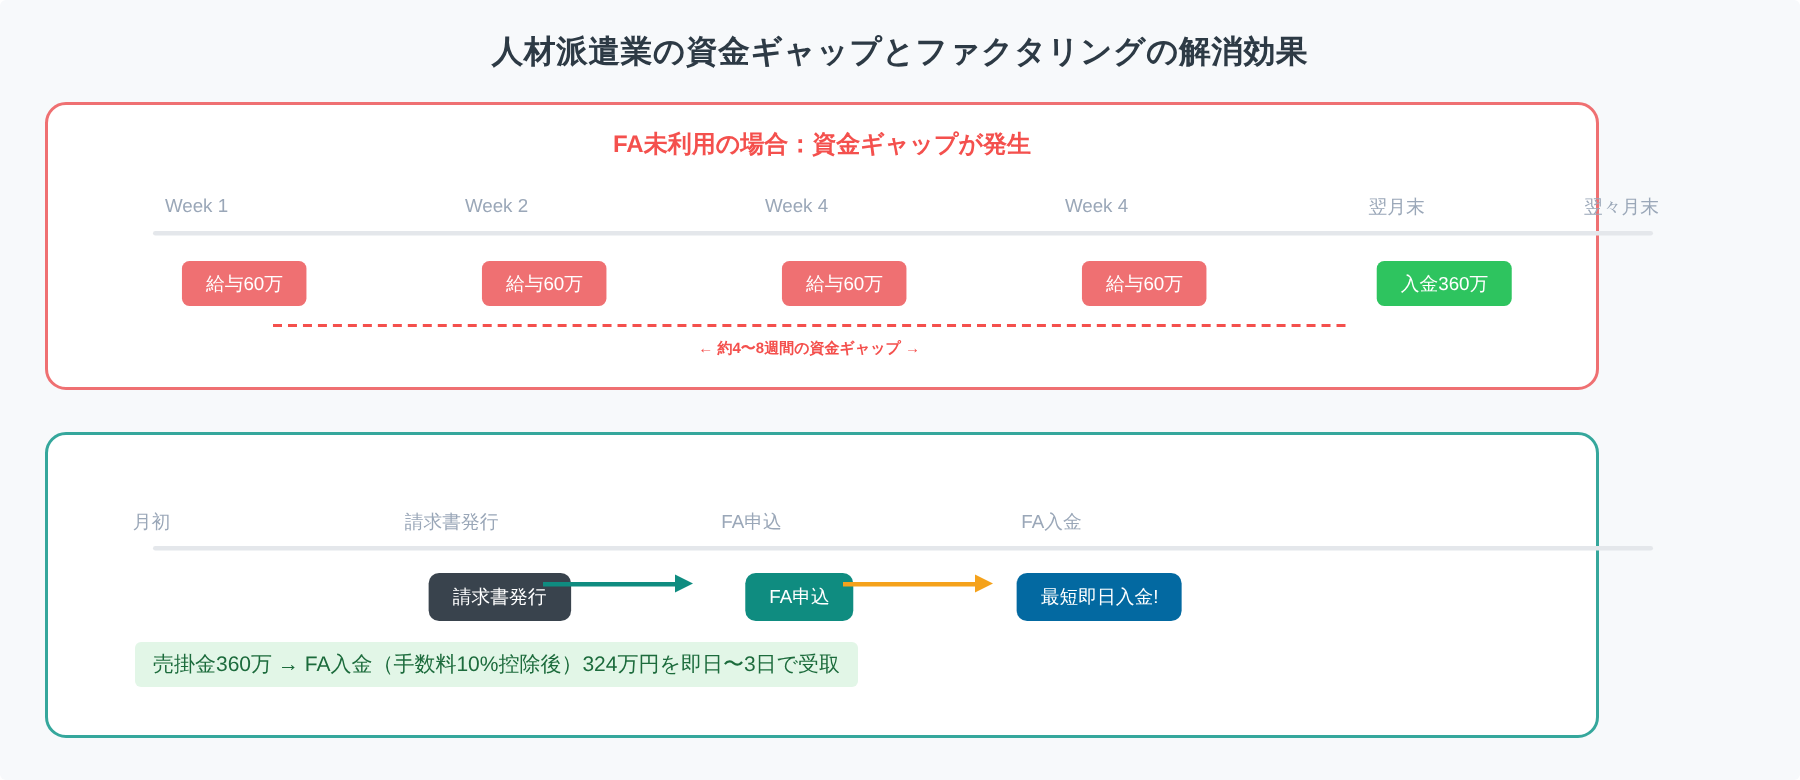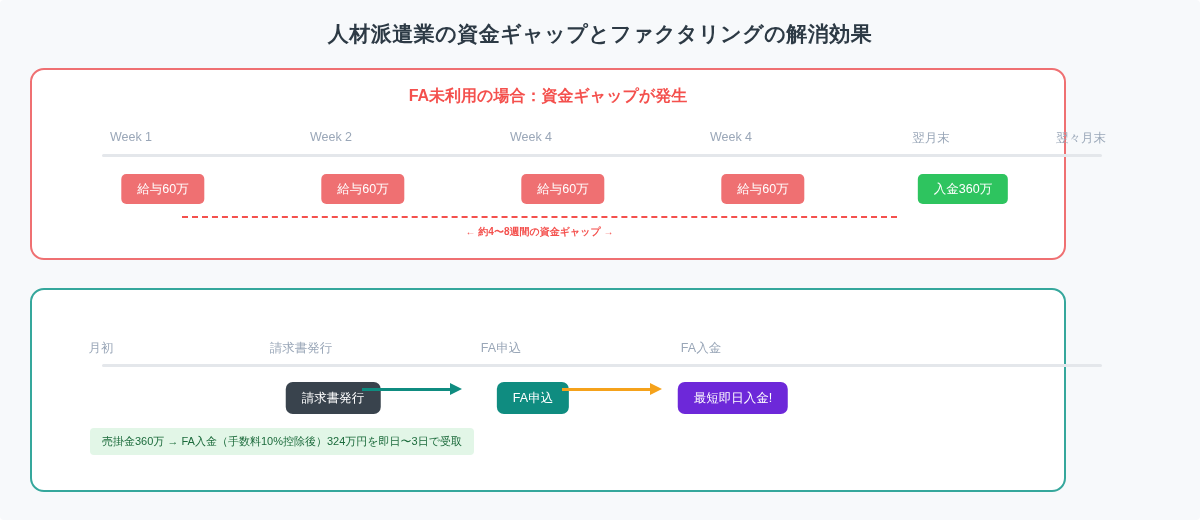--- a/index.html
+++ b/index.html
@@ -107,21 +107,21 @@
     color: #ffffff;
     white-space: nowrap;
     text-align: center;
     box-sizing: border-box;
     margin-left: 32px;
   }
   .pill-salary { background: #ef7072; }
   .pill-income { background: #2ec45f; }
   .pill-dark   { background: #39434d; border-radius: 7px; height: 32px; line-height: 32px; }
   .pill-teal   { background: #0f8c80; border-radius: 7px; height: 32px; line-height: 32px; }
-  .pill-green  { background: #6d28d9; border-radius: 7px; height: 32px; line-height: 32px; }
+  .pill-green  { background: #0369a1; border-radius: 7px; height: 32px; line-height: 32px; }
 
   
   .gap-line {
     position: absolute;
     top: 146px;
     left: 150px;
     width: 715px;
     border-top: 2px dashed #f4504d;
     height: 0;
   }
@@ -160,21 +160,21 @@
   .arrow-orange .arrow-line { background: #f5a21b; }
   .arrow-orange .arrow-head { border-left: 12px solid #f5a21b; }
 
   
   .note {
     position: absolute;
     left: 58px;
     top: 138px;
     background: #e2f6e7;
     color: #1c6b3c;
-    font-size: 11px;
+    font-size: 14px;
     padding: 6px 12px;
     border-radius: 4px;
     white-space: nowrap;
   }
 </style>
 </head>
 <body>
 
 <div class="page">
 

